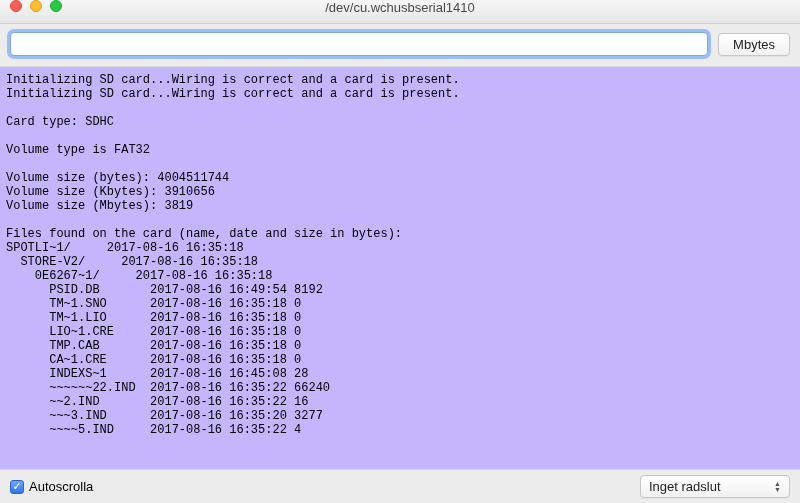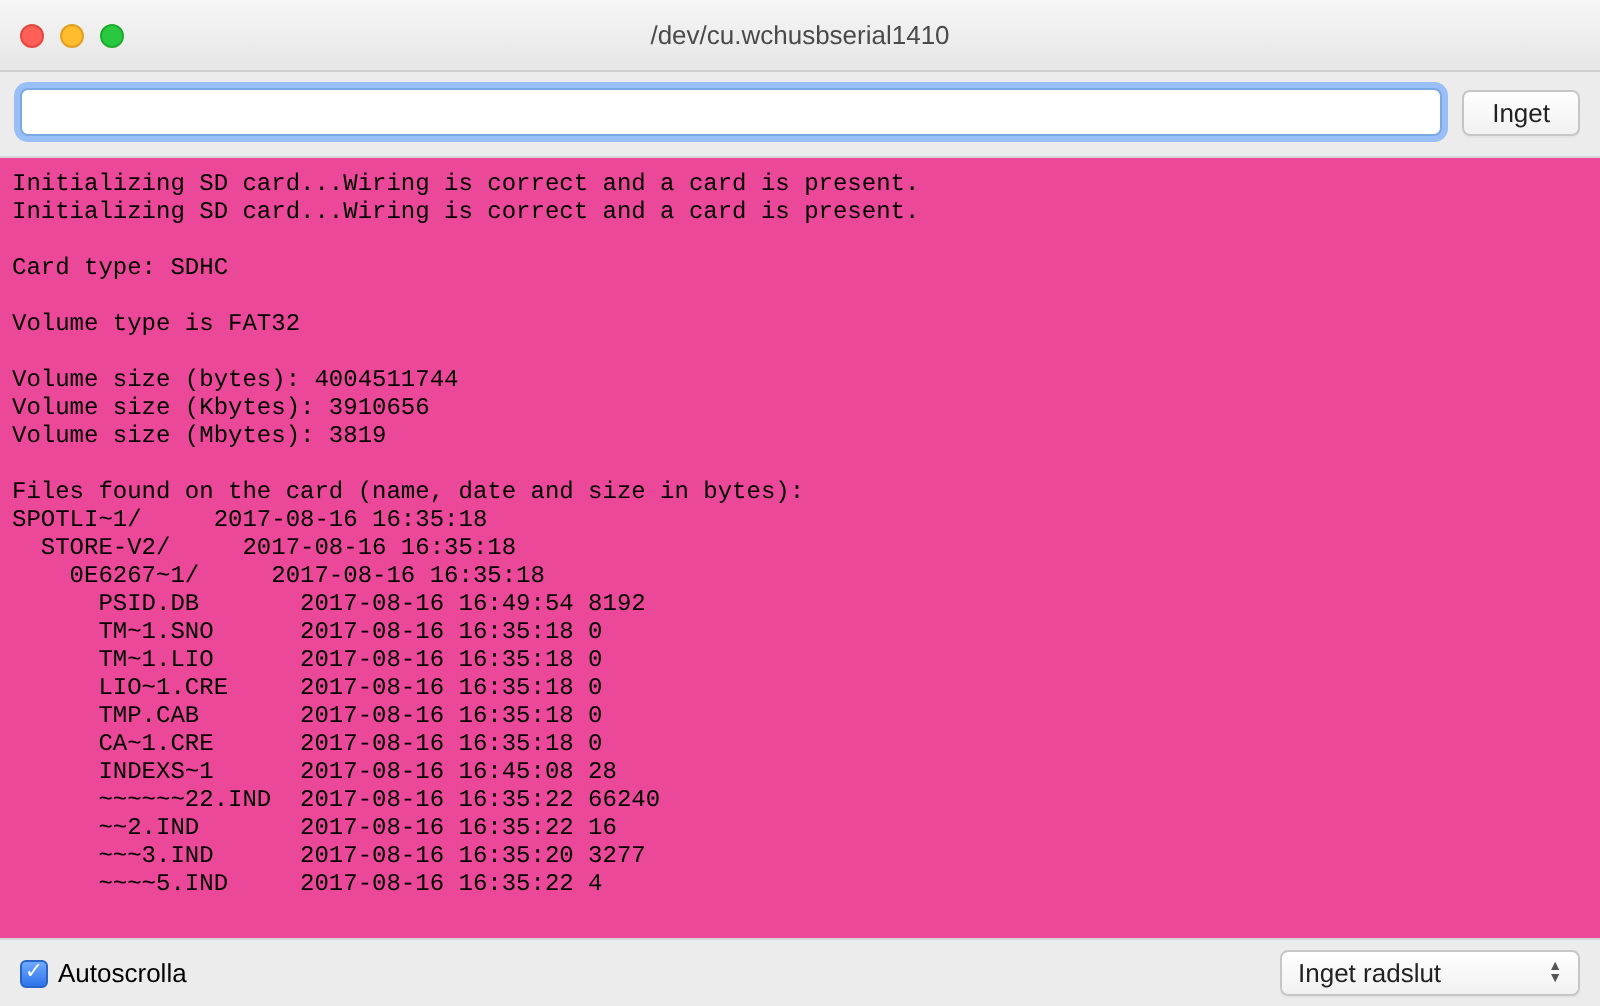--- a/index.html
+++ b/index.html
@@ -7,25 +7,24 @@
       width: 800px;
       height: 503px;
       background: #ececec;
       font-family: -apple-system, "Helvetica Neue", Arial, sans-serif;
       font-size: 13px;
       overflow: hidden;
       display: flex;
       flex-direction: column;
     }
     .titlebar {
-      height: 36px;
+      height: 24px;
       background: linear-gradient(to bottom, #f6f6f6, #e6e6e6);
       border-bottom: 1px solid #d0d0d0;
       display: flex;
-      align-items: center;
       position: relative;
     }
     .traffic-lights {
       display: flex;
       gap: 8px;
       padding-left: 10px;
     }
     .traffic-light {
       width: 12px;
       height: 12px;
@@ -70,21 +69,21 @@
       font-size: 13px;
       padding: 0 14px;
       cursor: pointer;
       display: inline-flex;
       align-items: center;
       color: #222;
       box-shadow: 0 1px 0 rgba(0,0,0,0.03);
     }
     .content {
       flex: 1;
-      background: #ec4899;
+      background: #c4b5fd;
       overflow: hidden;
       position: relative;
     }
     .content-inner {
       padding: 6px 6px;
       font-family: "Andale Mono", "Menlo", "Courier New", monospace;
       font-size: 12px;
       line-height: 14px;
       color: #000;
       white-space: pre;
@@ -142,21 +141,21 @@
   <div class="traffic-lights">
     <div class="traffic-light tl-close"></div>
     <div class="traffic-light tl-min"></div>
     <div class="traffic-light tl-max"></div>
   </div>
   <div class="title">/dev/cu.wchusbserial1410</div>
 </div>
 
 <div class="toolbar">
   <input class="input-field" type="text" value="" style="">
-  <button class="mac-button">Inget</button>
+  <button class="mac-button">Mbytes</button>
 </div>
 
 <div class="content">
   <div class="content-inner">Initializing SD card...Wiring is correct and a card is present.
 Initializing SD card...Wiring is correct and a card is present.
 
 Card type: SDHC
 
 Volume type is FAT32
 

